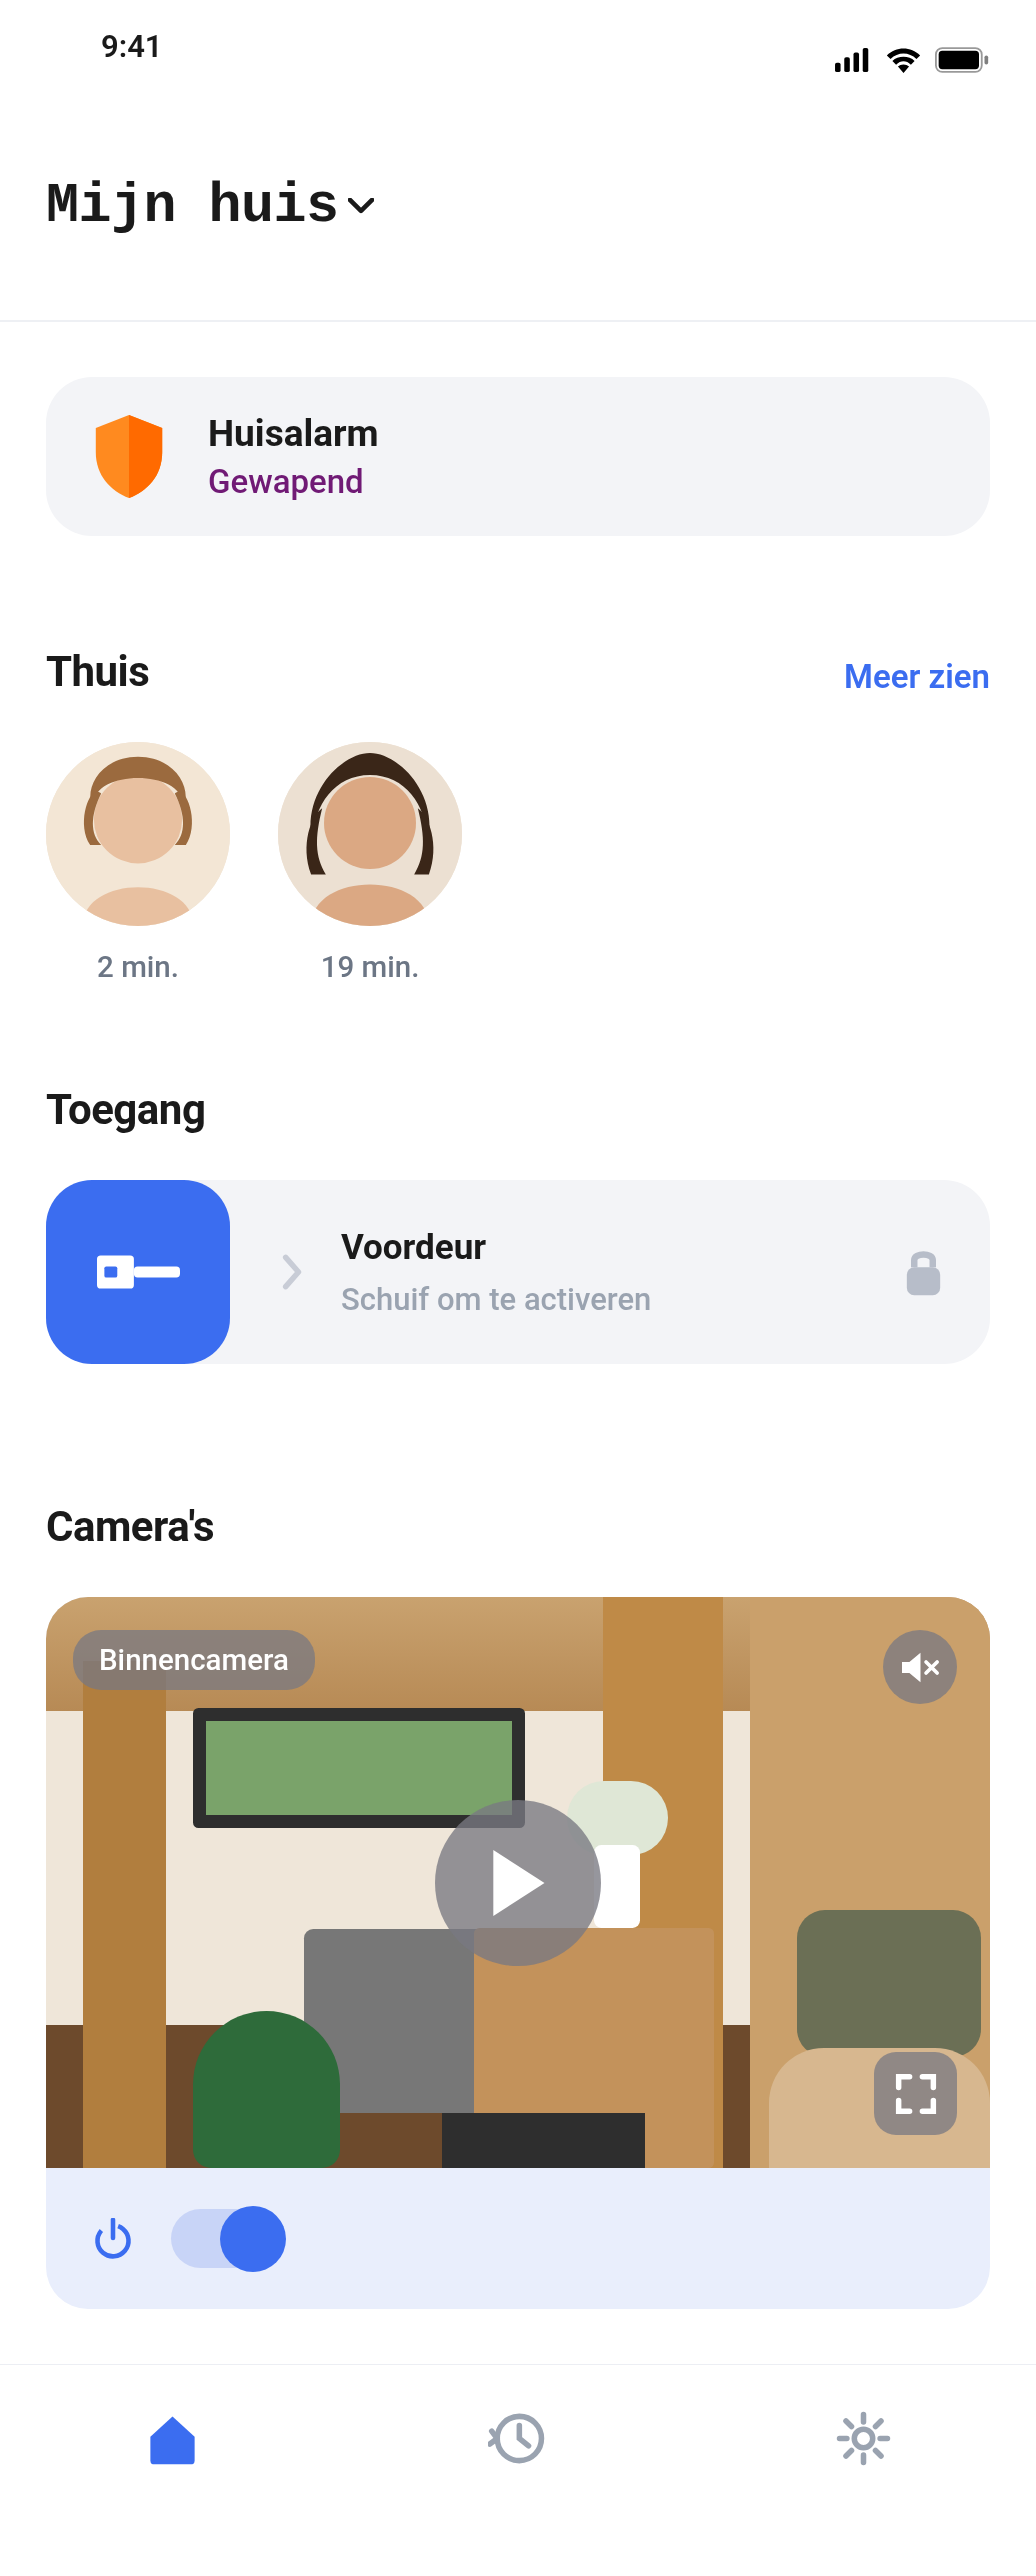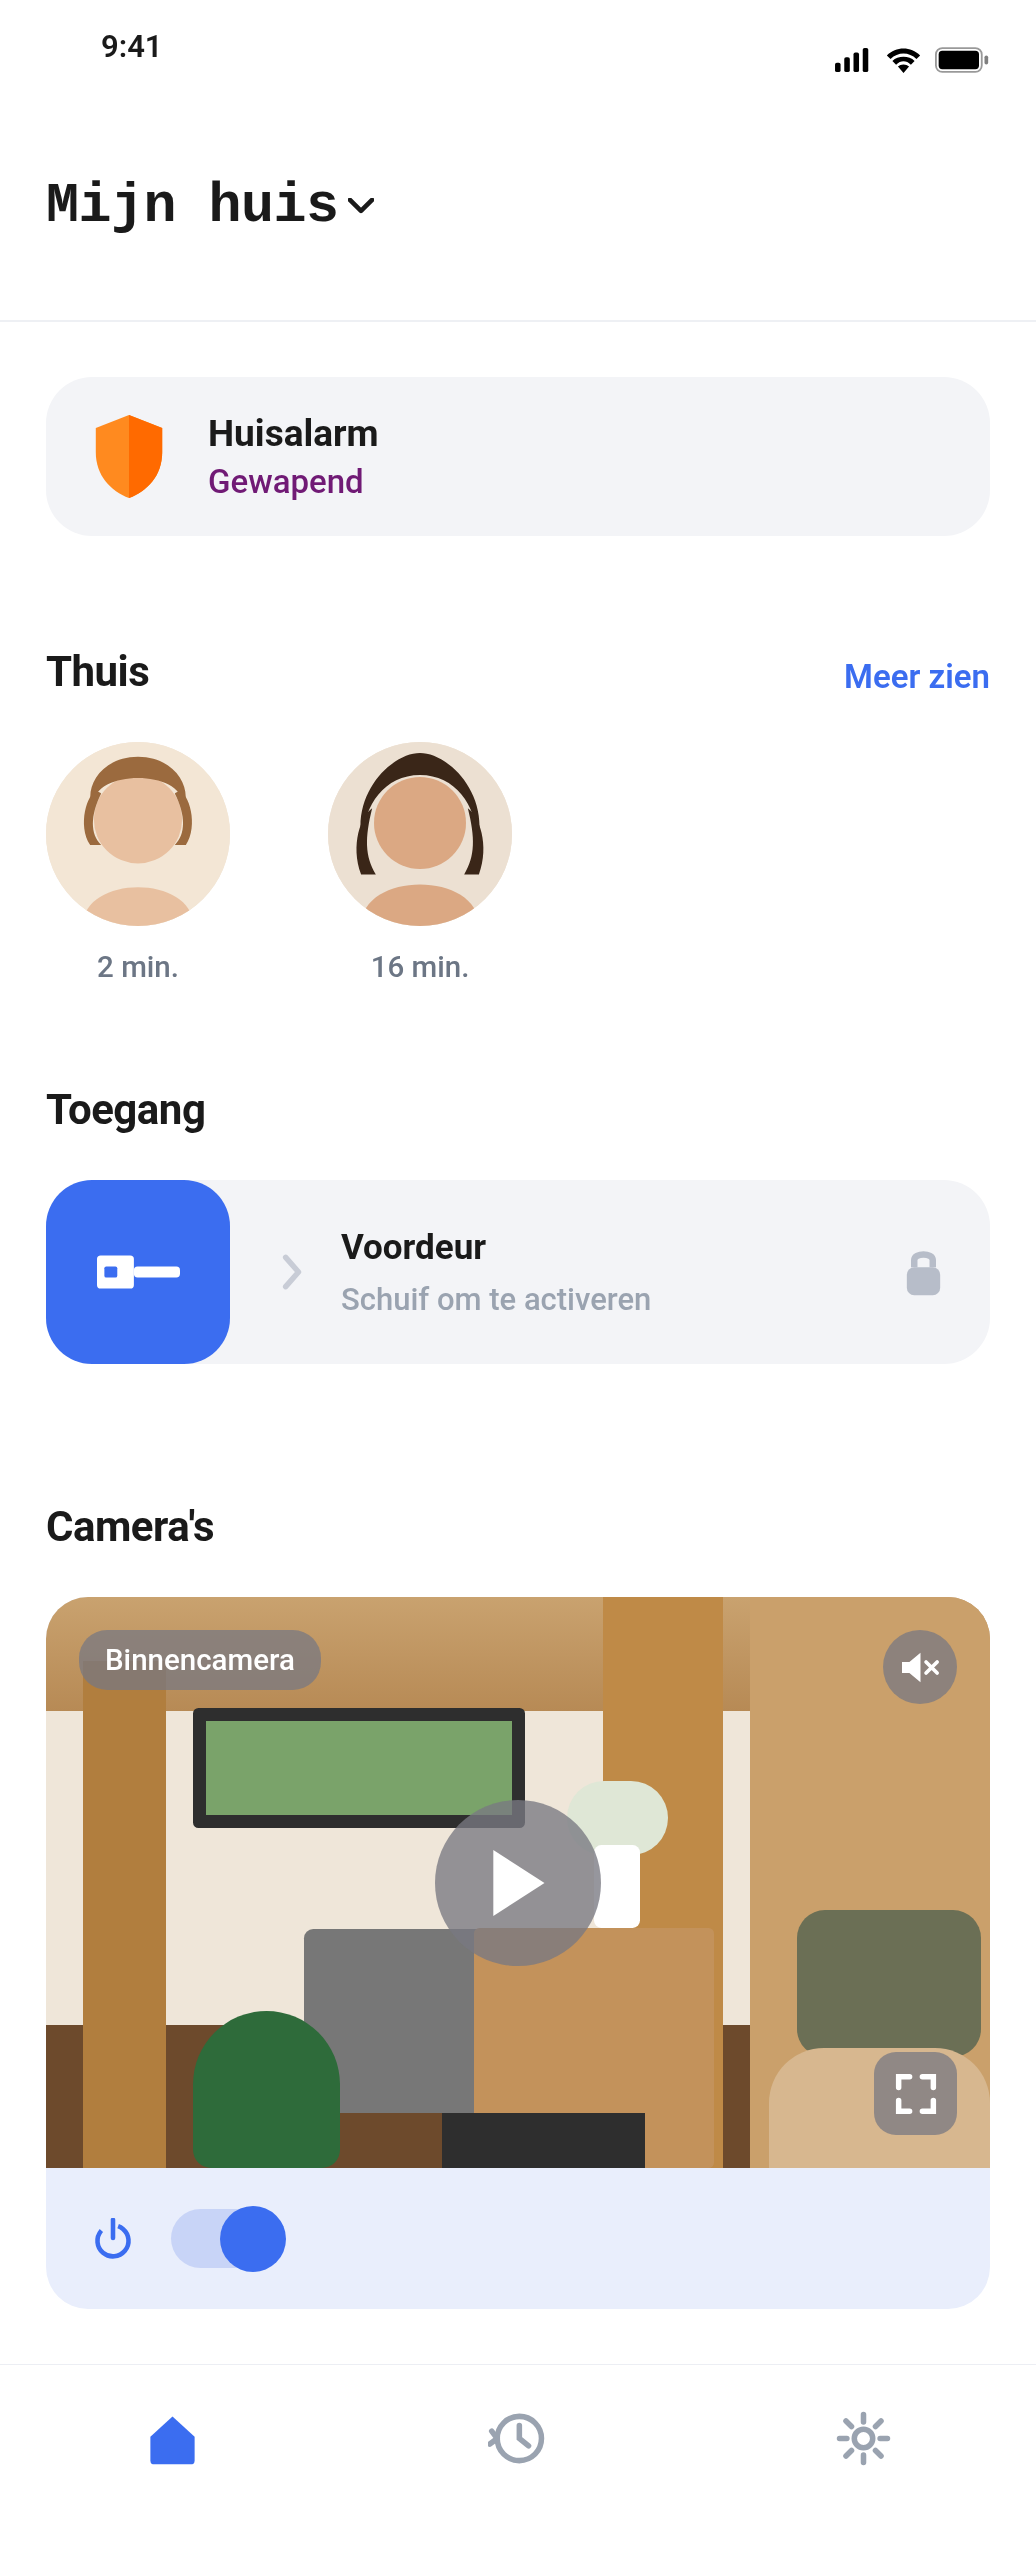--- a/index.html
+++ b/index.html
@@ -48,21 +48,21 @@
 
   
   .section-row {
     display: flex; justify-content: space-between; align-items: flex-end;
     margin-top: 111px;
   }
   .section-title { font-size: 42px; font-weight: 700; color: #1a1a1a; letter-spacing: -0.5px; }
   .section-link  { font-size: 33px; font-weight: 600; color: #3b6df0; }
 
   
-  .people { display: flex; gap: 98px; margin-top: 46px; }
+  .people { display: flex; gap: 48px; margin-top: 46px; }
   .person { display: flex; flex-direction: column; align-items: center; width: 184px; }
   .avatar { width: 184px; height: 184px; border-radius: 50%; overflow: hidden; background: #f0e4d4; }
   .avatar svg { width: 100%; height: 100%; display: block; }
   .person-time { margin-top: 24px; font-size: 29.5px; color: #6c7685; font-weight: 500; }
 
   
   .access-card {
     margin-top: 46px;
     background: #f3f4f7;
     border-radius: 46px;
@@ -89,21 +89,21 @@
     border-radius: 42px;
     overflow: hidden;
     background: #e9eefc;
   }
   .camera-preview {
     height: 571px;
     position: relative;
     background: linear-gradient(#c9a26f, #b78a55 20%, #efe6d9 20%, #efe6d9 75%, #6d4a2c 75%);
   }
   .camera-label {
-    position: absolute; top: 33px; left: 33px;
+    position: absolute; top: 33px; left: 27px;
     background: rgba(120,120,130,0.75);
     color: #fff; font-size: 29.5px; font-weight: 500;
     padding: 13px 26px; border-radius: 28px;
   }
   .mute-btn {
     position: absolute; top: 33px; right: 33px;
     width: 74px; height: 74px; border-radius: 37px;
     background: rgba(120,120,130,0.75);
     display: flex; align-items: center; justify-content: center;
   }
@@ -227,21 +227,21 @@
       <div class="avatar">
         <svg viewBox="0 0 100 100">
             <rect width="100" height="100" fill="#ece0d2"></rect>
             <circle cx="50" cy="44" r="25" fill="#dba883"></circle>
             <path d="M18 100 C18 70 82 70 82 100 Z" fill="#dba883"></path>
             <path d="M20 60 C10 30 34 6 50 6 C66 6 90 30 80 60 C84 40 72 18 50 18 C28 18 16 40 20 60 Z" fill="#3a2618"></path>
             <path d="M18 72 C12 56 18 40 24 36 C20 52 20 62 26 72 Z" fill="#3a2618"></path>
             <path d="M82 72 C88 56 82 40 76 36 C80 52 80 62 74 72 Z" fill="#3a2618"></path>
           </svg>
       </div>
-      <div class="person-time">16 min.</div>
+      <div class="person-time">19 min.</div>
     </div>
   </div>
 
   <div class="section-row" style="margin-top:101px">
     <div class="section-title">Toegang</div>
   </div>
 
   <div class="access-card">
     <div class="slider-handle">
       <svg width="83" height="52" viewBox="0 0 90 56">

